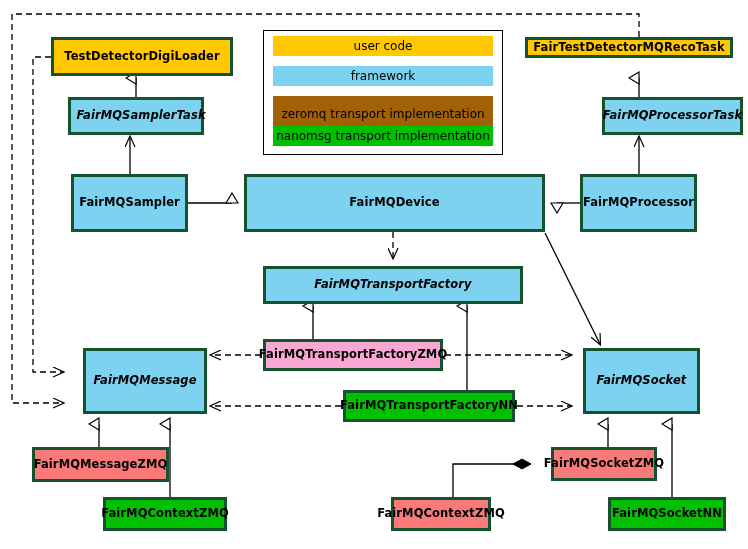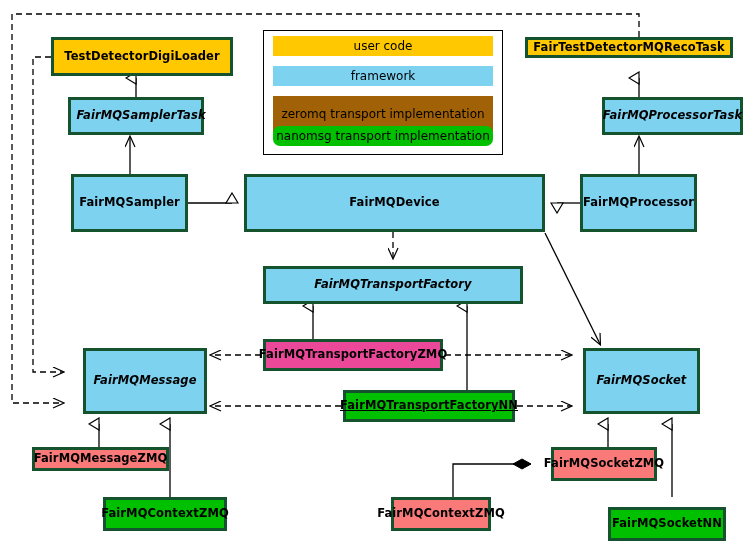--- a/index.html
+++ b/index.html
@@ -84,51 +84,51 @@
   <div class="legend" style="left:263px;top:30px;width:240px;height:125px;"></div>
   <div class="legend-row" style="left:273px;top:36px;width:220px;height:20px;background:#ffc800;">
     <span>user code</span>
   </div>
   <div class="legend-row" style="left:273px;top:66px;width:220px;height:20px;background:#7dd2f0;">
     <span>framework</span>
   </div>
   <div class="legend-row" style="left:273px;top:96px;width:220px;height:36px;background:#a16207;">
     <span>zeromq transport implementation</span>
   </div>
-  <div class="legend-row" style="left:273px;top:126px;width:220px;height:20px;background:#00c000;border-radius:7px;">
+  <div class="legend-row" style="left:273px;top:126px;width:220px;height:20px;background:#00c000;">
     <span>nanomsg transport implementation</span>
   </div>
 
   <div class="node" style="left:51px;top:37px;width:182px;height:39px;background:#ffc800;">TestDetectorDigiLoader</div>
 
   <div class="node abstract" style="left:68px;top:97px;width:136px;height:38px;background:#7dd2f0;padding-left:14px;">FairMQSamplerTask</div>
 
   <div class="node" style="left:71px;top:174px;width:117px;height:58px;background:#7dd2f0;">FairMQSampler</div>
 
   <div class="node" style="left:244px;top:174px;width:301px;height:58px;background:#7dd2f0;">FairMQDevice</div>
 
   <div class="node" style="left:580px;top:174px;width:117px;height:58px;background:#7dd2f0;">FairMQProcessor</div>
 
   <div class="node" style="left:525px;top:37px;width:208px;height:21px;background:#ffc800;">FairTestDetectorMQRecoTask</div>
 
   <div class="node abstract" style="left:569px;top:97px;width:141px;height:38px;background:#7dd2f0;margin-left:33px;">FairMQProcessorTask</div>
 
   <div class="node abstract" style="left:263px;top:266px;width:260px;height:38px;background:#7dd2f0;">FairMQTransportFactory</div>
 
-  <div class="node" style="left:263px;top:339px;width:180px;height:32px;background:#ec4899;">FairMQTransportFactoryZMQ</div>
+  <div class="node" style="left:263px;top:339px;width:180px;height:32px;background:#f9a8d4;">FairMQTransportFactoryZMQ</div>
 
-  <div class="node" style="left:343px;top:390px;width:172px;height:32px;background:#00c000;text-decoration:underline;">FairMQTransportFactoryNN</div>
+  <div class="node" style="left:343px;top:390px;width:172px;height:32px;background:#00c000;">FairMQTransportFactoryNN</div>
 
   <div class="node abstract" style="left:75px;top:348px;width:124px;height:66px;background:#7dd2f0;margin-left:8px;">FairMQMessage</div>
 
   <div class="node abstract" style="left:583px;top:348px;width:117px;height:66px;background:#7dd2f0;">FairMQSocket</div>
 
-  <div class="node" style="left:32px;top:447px;width:137px;height:24px;background:#fa7a7a;">FairMQMessageZMQ</div>
+  <div class="node" style="left:32px;top:447px;width:137px;height:35px;background:#fa7a7a;">FairMQMessageZMQ</div>
 
   <div class="node" style="left:103px;top:497px;width:124px;height:34px;background:#00c000;">FairMQContextZMQ</div>
 
   <div class="node" style="left:391px;top:497px;width:100px;height:34px;background:#fa7a7a;">FairMQContextZMQ</div>
 
   <div class="node" style="left:551px;top:447px;width:106px;height:34px;background:#fa7a7a;">FairMQSocketZMQ</div>
 
-  <div class="node" style="left:608px;top:497px;width:118px;height:34px;background:#00c000;margin-top:10px;">FairMQSocketNN</div>
+  <div class="node" style="left:608px;top:497px;width:118px;height:34px;background:#00c000;">FairMQSocketNN</div>
 
 </div>
 
 </body></html>

